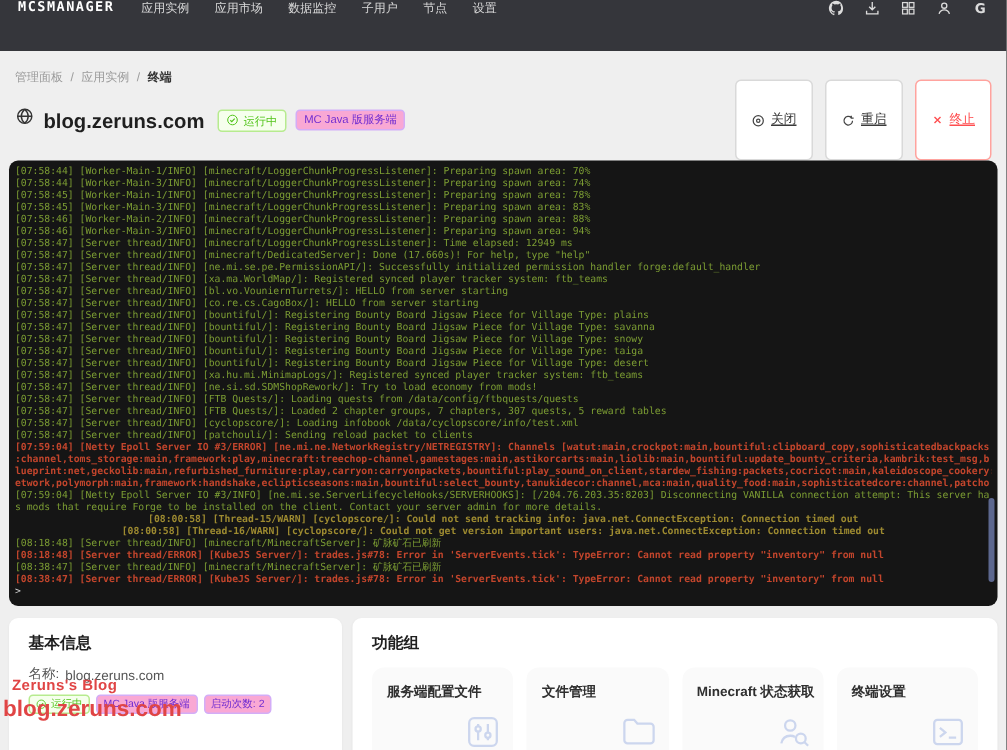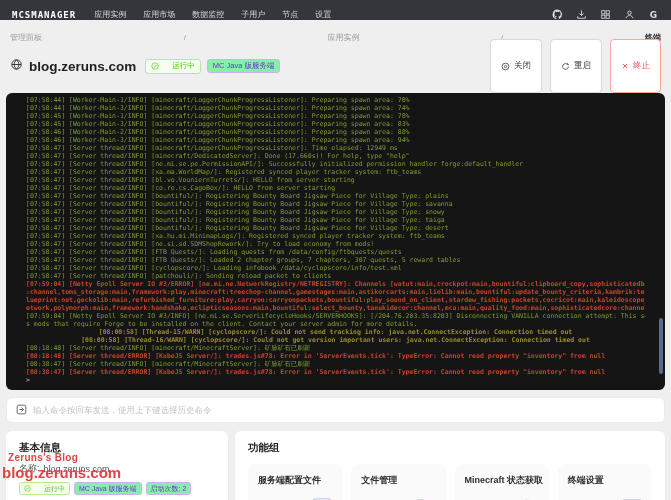--- a/index.html
+++ b/index.html
@@ -1,41 +1,41 @@
 <!DOCTYPE html>
 <html><head>
 <meta charset="utf-8">
 <style>
   * { margin:0; padding:0; box-sizing:border-box; }
   html,body { width:671px; height:500px; overflow:hidden; }
   body { background:#efefef; font-family:"Liberation Sans","DejaVu Sans",sans-serif; position:relative; }
 
   
-  .topnav { height:20px; background:#35363b; display:flex; align-items:flex-end; padding:0 12px; gap:18px; }
+  .topnav { height:34px; background:#35363b; display:flex; align-items:flex-start; padding:0 12px; gap:18px; }
   .logo { color:#fff; font:700 9px "DejaVu Sans Mono",monospace; letter-spacing:1px; }
   .nav-menu { display:flex; gap:17px; }
   .nav-item { color:#d9d9d9; font-size:8px; cursor:pointer; white-space:nowrap; }
   .nav-icons { margin-left:auto; display:flex; gap:13px; align-items:center; }
   .nav-icon { width:11px; height:11px; display:inline-flex; cursor:pointer; }
 
   
   .page { padding:0 6px; }
-  .breadcrumb { margin:12px 4px 0; font-size:8px; color:#9a9a9a; display:flex; gap:22px; align-items:center;justify-content:space-between; }
+  .breadcrumb { margin:12px 4px 0; font-size:8px; color:#9a9a9a; display:flex; gap:5px; align-items:center; }
   .bc-item.last { color:#333; font-weight:700; }
   .title-row { margin:10px 4px 0; display:flex; align-items:center; height:26px; }
   .inst-title { font-size:13.5px; font-weight:700; color:#1f1f1f; margin:0 9px 0 6px; }
-  .badge { font-size:7.5px; line-height:1; padding:2.5px 5px; border-radius:3px; border:1px solid; display:inline-flex; align-items:flex-start; gap:13px; white-space:nowrap; }
+  .badge { font-size:7.5px; line-height:1; padding:2.5px 5px; border-radius:3px; border:1px solid; display:inline-flex; align-items:flex-end; gap:3px; white-space:nowrap; }
   .badge.green { color:#52c41a; background:#f6ffed; border-color:#b7eb8f; }
-  .badge.purple { color:#722ed1; background:#86efac; border-color:#d3adf7; margin-left:6px; }
+  .badge.purple { color:#722ed1; background:#f9a8d4; border-color:#d3adf7; margin-left:6px; }
   .actions { margin-left:auto; display:flex; gap:8px; }
-  .btn { display:inline-flex; align-items:center; gap:4px; background:#fff; border:1px solid #d9d9d9; border-radius:4px; padding:20px 10px; font-size:8.5px; color:#3a3a3a; cursor:pointer; }
+  .btn { display:inline-flex; align-items:center; gap:4px; background:#fff; border:1px solid #d9d9d9; border-radius:4px; padding:20px 10px; font-size:8.5px; color:#3a3a3a; cursor:pointer;text-decoration:underline; }
   .btn.danger { color:#ff4d4f; border-color:#ffa39e; }
 
   
-  .terminal { position:relative; margin-top:14px; background:#151515; border-radius:6px; height:297px; padding:3px 20px; overflow:hidden; font:6.5px/8px "DejaVu Sans Mono",monospace; }
+  .terminal { position:relative; margin-top:14px; background:#151515; border-radius:6px; height:297px; padding:3px 4px; overflow:hidden; font:6.5px/8px "DejaVu Sans Mono",monospace; }
   .tline { white-space:pre; overflow:hidden; }
   .tline.info  { color:#7c9d33; }
   .tline.error { color:#c2452c; font-weight:700; }
   .tline.warn  { color:#9d8a30; font-weight:700;text-align:center; }
   .tline.prompt{ color:#d6d6d6; }
   .term-thumb { position:absolute; right:2px; bottom:16px; width:4px; height:56px; background:#5d688f; border-radius:2px; cursor:pointer; }
 
   
   .cmd-box { margin-top:7px; background:#fff; border:1px solid #ebebeb; border-radius:6px; height:26px; display:flex; align-items:center; padding:0 9px; gap:6px; }
   .cmd-box input { flex:1; border:none; outline:none; font-size:8.5px; color:#333; background:transparent; }
@@ -197,31 +197,20 @@
         <div class="tline warn">[08:00:58] [Thread-16/WARN] [cyclopscore/]: Could not get version important users: java.net.ConnectException: Connection timed out</div>
         <div class="tline info">[08:18:48] [Server thread/INFO] [minecraft/MinecraftServer]: 矿脉矿石已刷新</div>
         <div class="tline error">[08:18:48] [Server thread/ERROR] [KubeJS Server/]: trades.js#78: Error in 'ServerEvents.tick': TypeError: Cannot read property "inventory" from null</div>
         <div class="tline info">[08:38:47] [Server thread/INFO] [minecraft/MinecraftServer]: 矿脉矿石已刷新</div>
         <div class="tline error">[08:38:47] [Server thread/ERROR] [KubeJS Server/]: trades.js#78: Error in 'ServerEvents.tick': TypeError: Cannot read property "inventory" from null</div>
         <div class="tline prompt">&gt;</div>
       </div>
     <div class="term-thumb"></div>
   </div>
 
-  <div class="cmd-box">
-    <span>
-      <svg width="11" height="11" viewBox="0 0 14 14">
-          <g stroke="#555" fill="none" stroke-width="1.1">
-            <rect x="1.5" y="1.5" width="11" height="11" rx="2"></rect>
-            <path d="M4.3 7h5.2M7 4.4 9.6 7 7 9.6"></path>
-          </g>
-        </svg>
-    </span>
-    <input type="text" placeholder="输入命令按回车发送，使用上下键选择历史命令" style="">
-  </div>
 
   <div class="cards-row">
     <div class="card basic">
       <div class="card-title">基本信息</div>
       <div class="info-row">
         <span>名称:</span>
         <span>blog.zeruns.com</span>
       </div>
       <div class="info-row">
         <span class="badge green sm">

